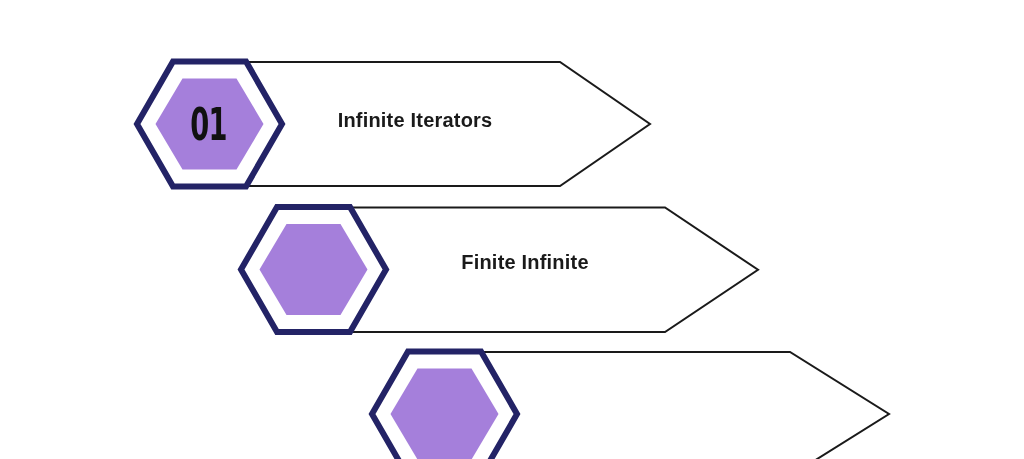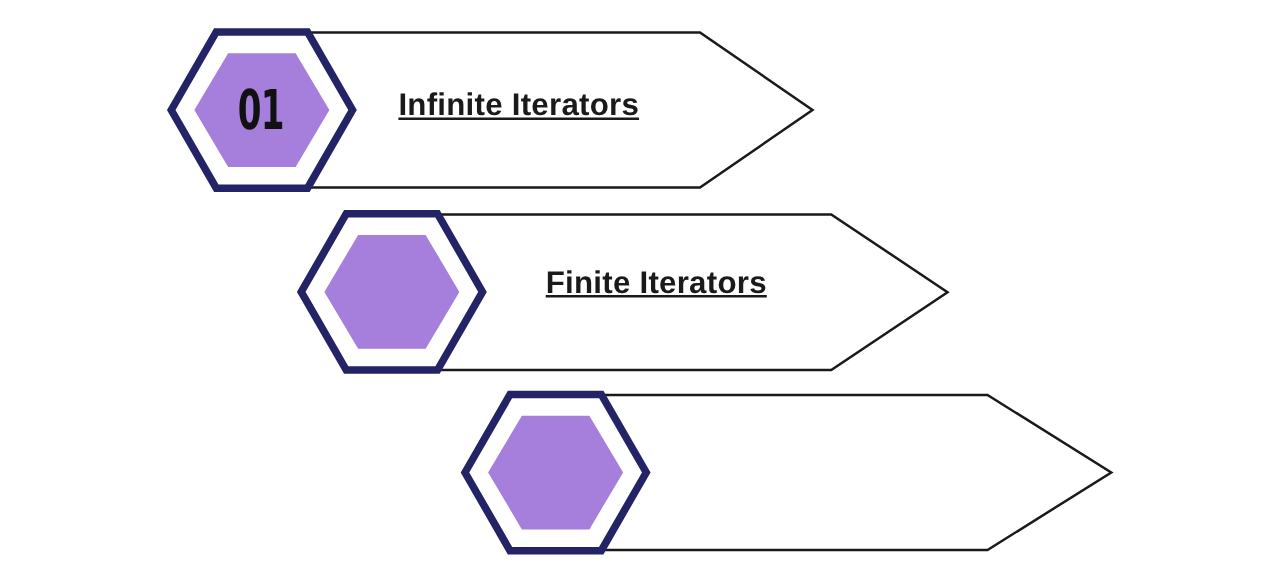--- a/index.html
+++ b/index.html
@@ -8,20 +8,21 @@
     width: 1024px;
     height: 459px;
     background: var(--background, #ffffff);
     overflow: hidden;
     font-family: "Liberation Sans", sans-serif;
   }
   .canvas {
     position: relative;
     width: 1024px;
     height: 381px;
+    margin-top: 36px;
   }
   .shapes {
     position: absolute;
     left: 0;
     top: 0;
     width: 1024px;
     height: 459px;
     display: block;
   }
   .arrow {
@@ -40,25 +41,24 @@
     fill: var(--purple, #a57fdb);
     stroke: none;
   }
   .step-label {
     position: absolute;
     display: flex;
     align-items: center;
     justify-content: center;
     text-align: right;
     font-weight: 700;
-    font-size: 25px;
+    font-size: 20px;
     line-height: 1.05;
     letter-spacing: 0.2px;
     color: var(--text, #1a1a1a);
-    text-decoration: underline;
   }
   .step-number {
     position: absolute;
     width: 100px;
     height: 100px;
     display: flex;
     align-items: center;
     justify-content: center;
     color: #111111;
   }
@@ -105,15 +105,15 @@
       <polygon class="hex-outer" points="372,378 408,315.5 481,315.5 517,378 481,440.5 408,440.5"></polygon>
       <polygon class="hex-inner" points="390.5,378 417.5,332.5 471.5,332.5 498.5,378 471.5,423.5 417.5,423.5"></polygon>
     </g>
   </svg>
 
   <div class="step-number num-1">
     <span class="squeeze">01</span>
   </div>
 
   <div class="step-label label-1">Infinite Iterators</div>
-  <div class="step-label label-2">Finite Iterators</div>
+  <div class="step-label label-2">Finite Infinite</div>
 
 </div>
 
 </body></html>

